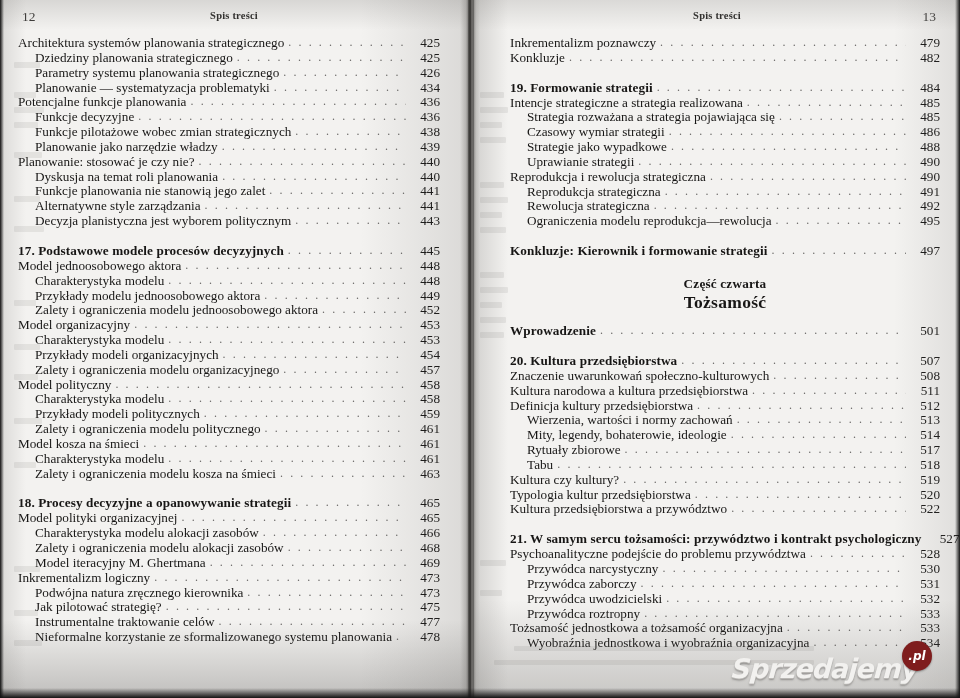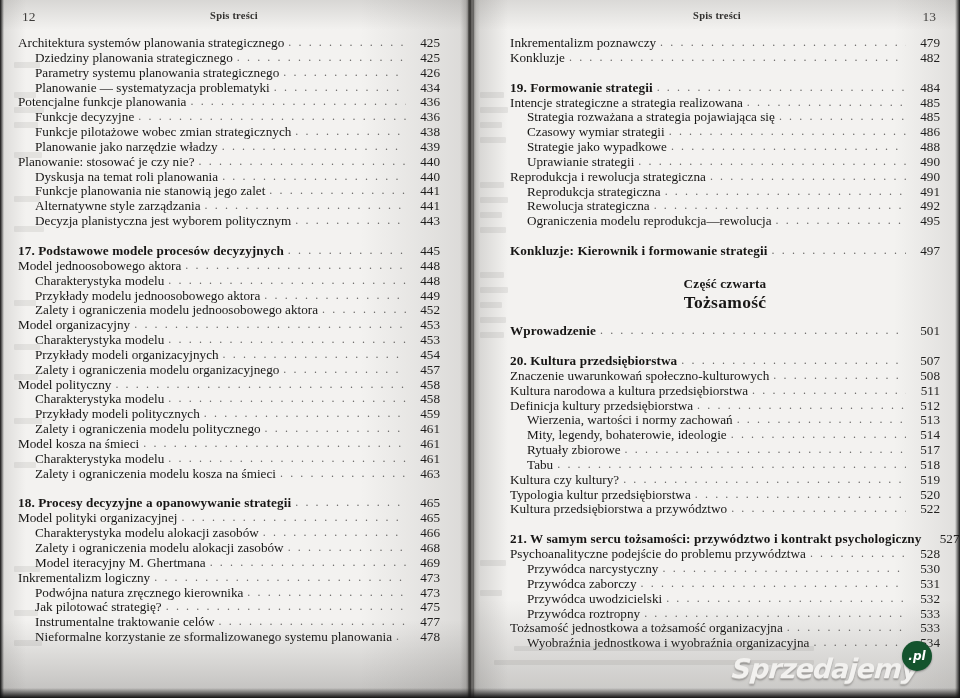--- a/index.html
+++ b/index.html
@@ -205,21 +205,21 @@
       0 1px 0 #b9b7b4,
       0 2px 2px rgba(90,88,86,0.55);
     transform: skewX(-4deg);
   }
   .watermark .wm-badge {
     position: relative;
     left: -16px;
     bottom: 13px;
     width: 30px; height: 30px;
     border-radius: 50%;
-    background: #14532d;
+    background: #7f1d1d;
     color: #fff;
     font-family: "DejaVu Sans", sans-serif;
     font-size: 12px;
     font-weight: bold;
     font-style: italic;
     display: flex;
     align-items: center;
     justify-content: center;
     box-shadow: 0 1px 2px rgba(0,0,0,.35);
   }

